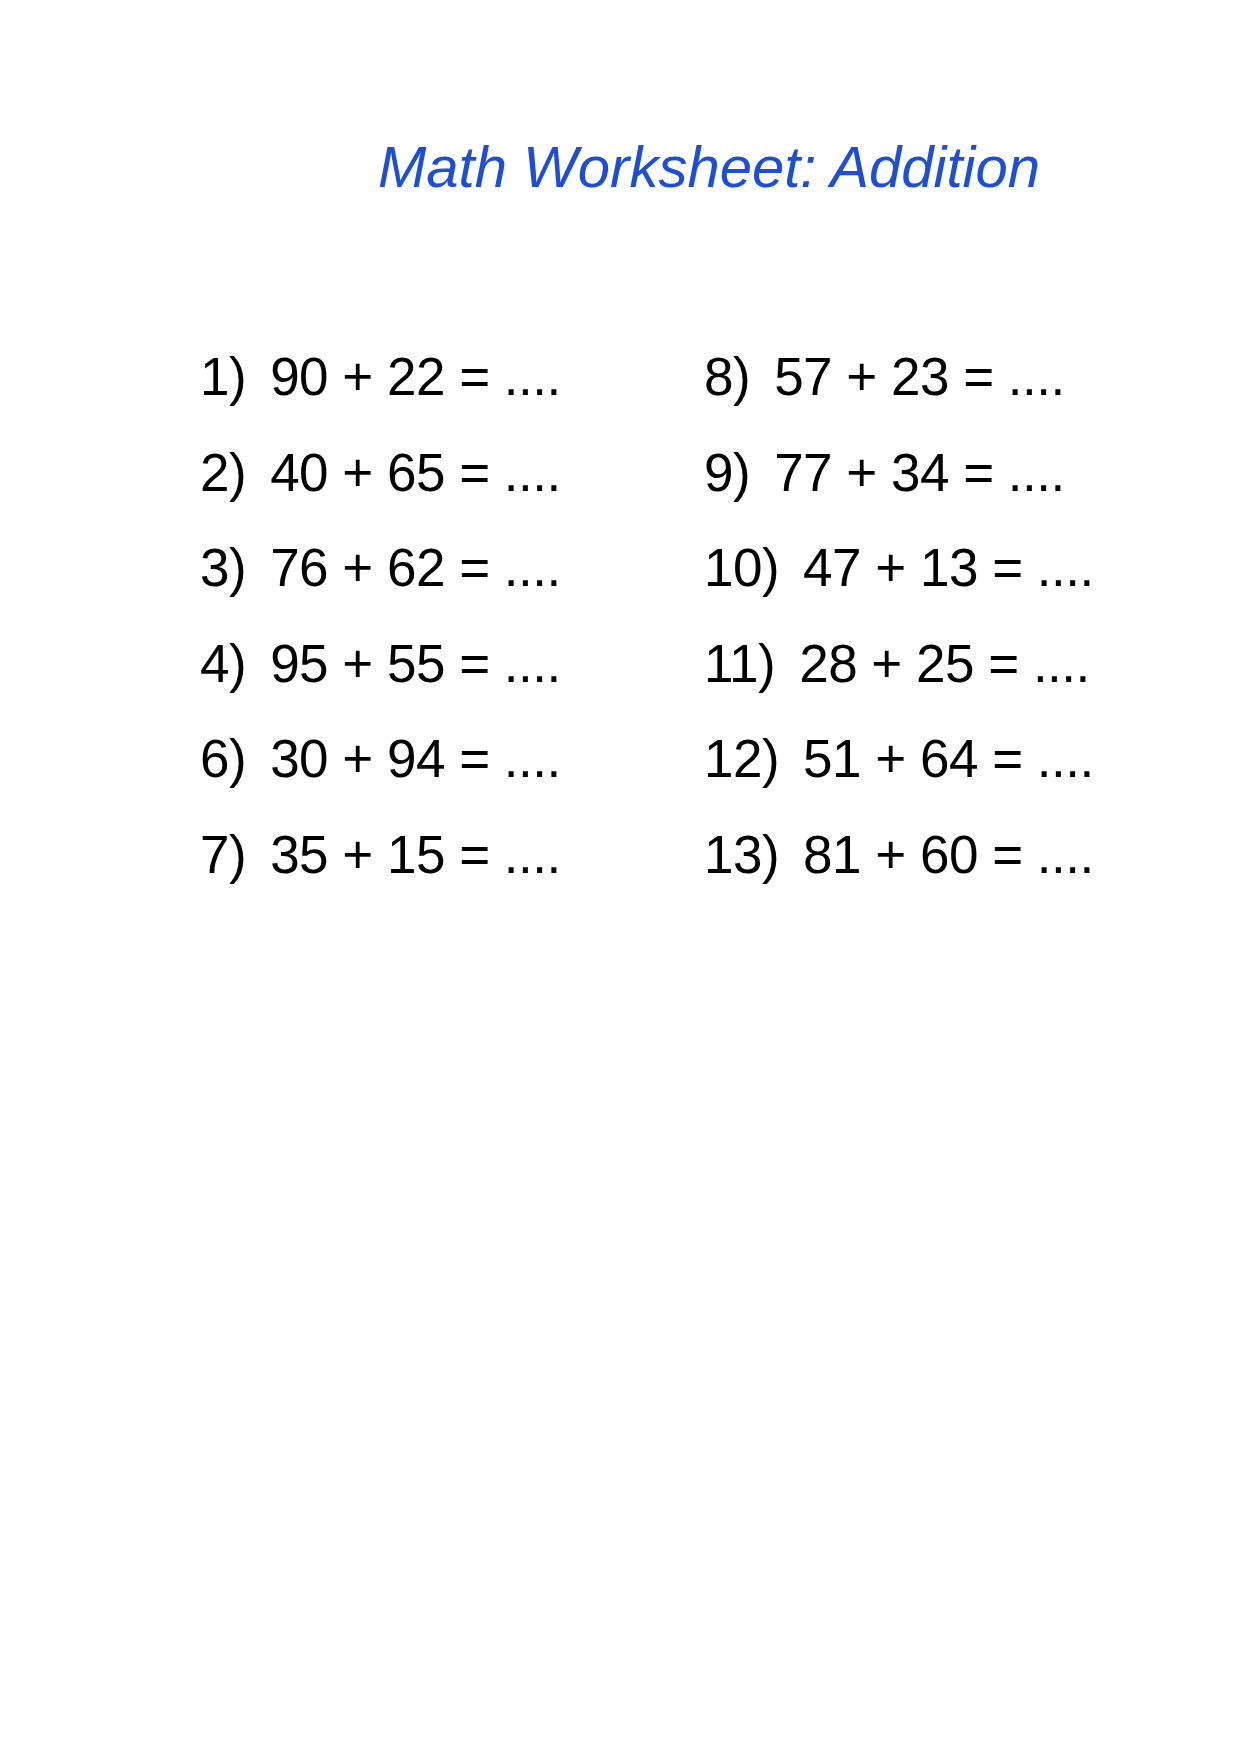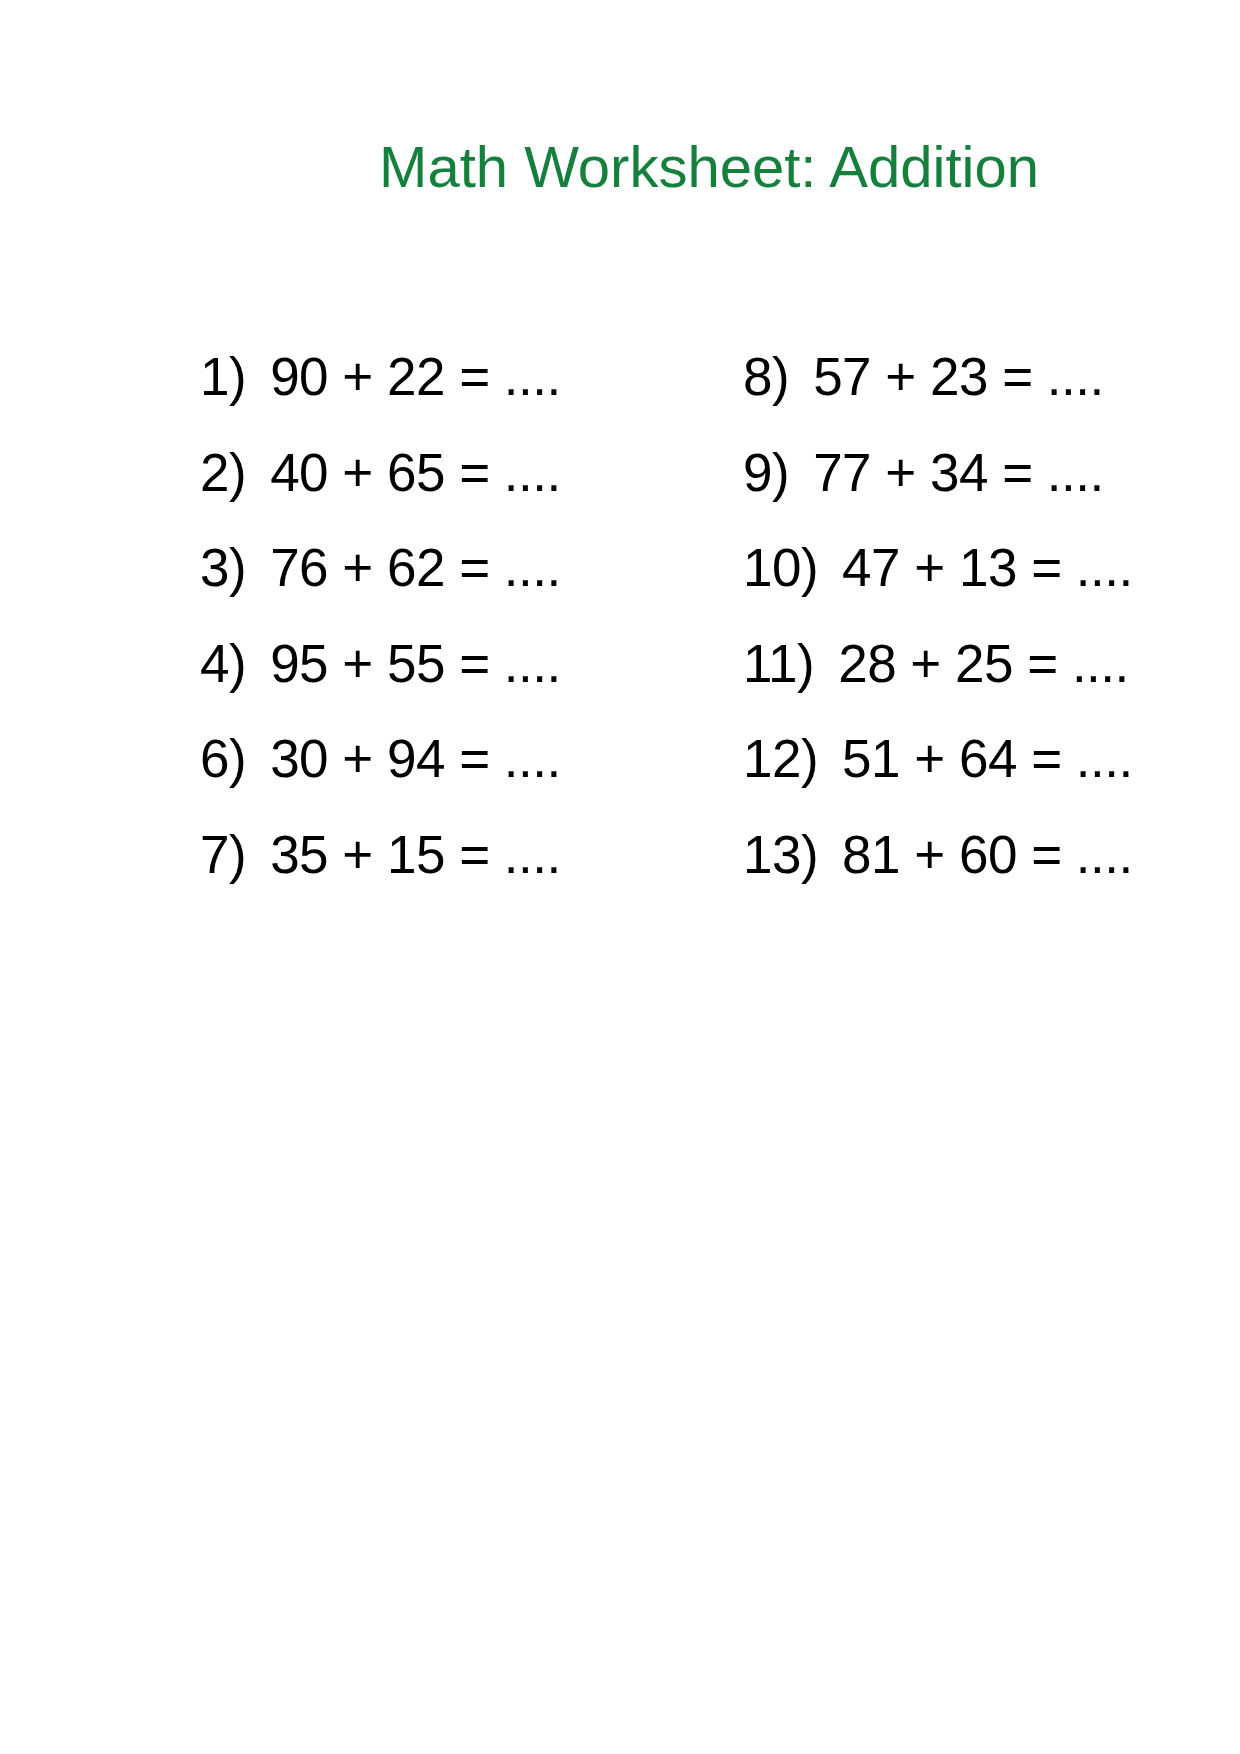--- a/index.html
+++ b/index.html
@@ -17,40 +17,41 @@
     color: #000000;
   }
   .title {
     position: absolute;
     top: 99px;
     left: 709px;
     transform: translateX(-50%);
     font-size: 58px;
     line-height: 1;
     font-weight: 400;
-    color: #15803d;
+    color: #1d4ed8;
     white-space: nowrap;
+    font-style: italic;
   }
   .subtitle {
     position: absolute;
     top: 179px;
     left: 699px;
     transform: translateX(-50%);
     font-size: 45px;
     line-height: 1;
     font-weight: 400;
     color: #8a8a8a;
     white-space: nowrap;
   }
   .col {
     position: absolute;
     top: 329px;
   }
   .col-left  { left: 200px; }
-  .col-right { left: 704px; margin-left: 39px; }
+  .col-right { left: 704px; }
   .problem-row {
     height: 95.5px;
     line-height: 95.5px;
     font-size: 53px;
     letter-spacing: -0.5px;
     white-space: nowrap;
     color: #000000;
   }
   .problem-row .num {
     display: inline-block;

